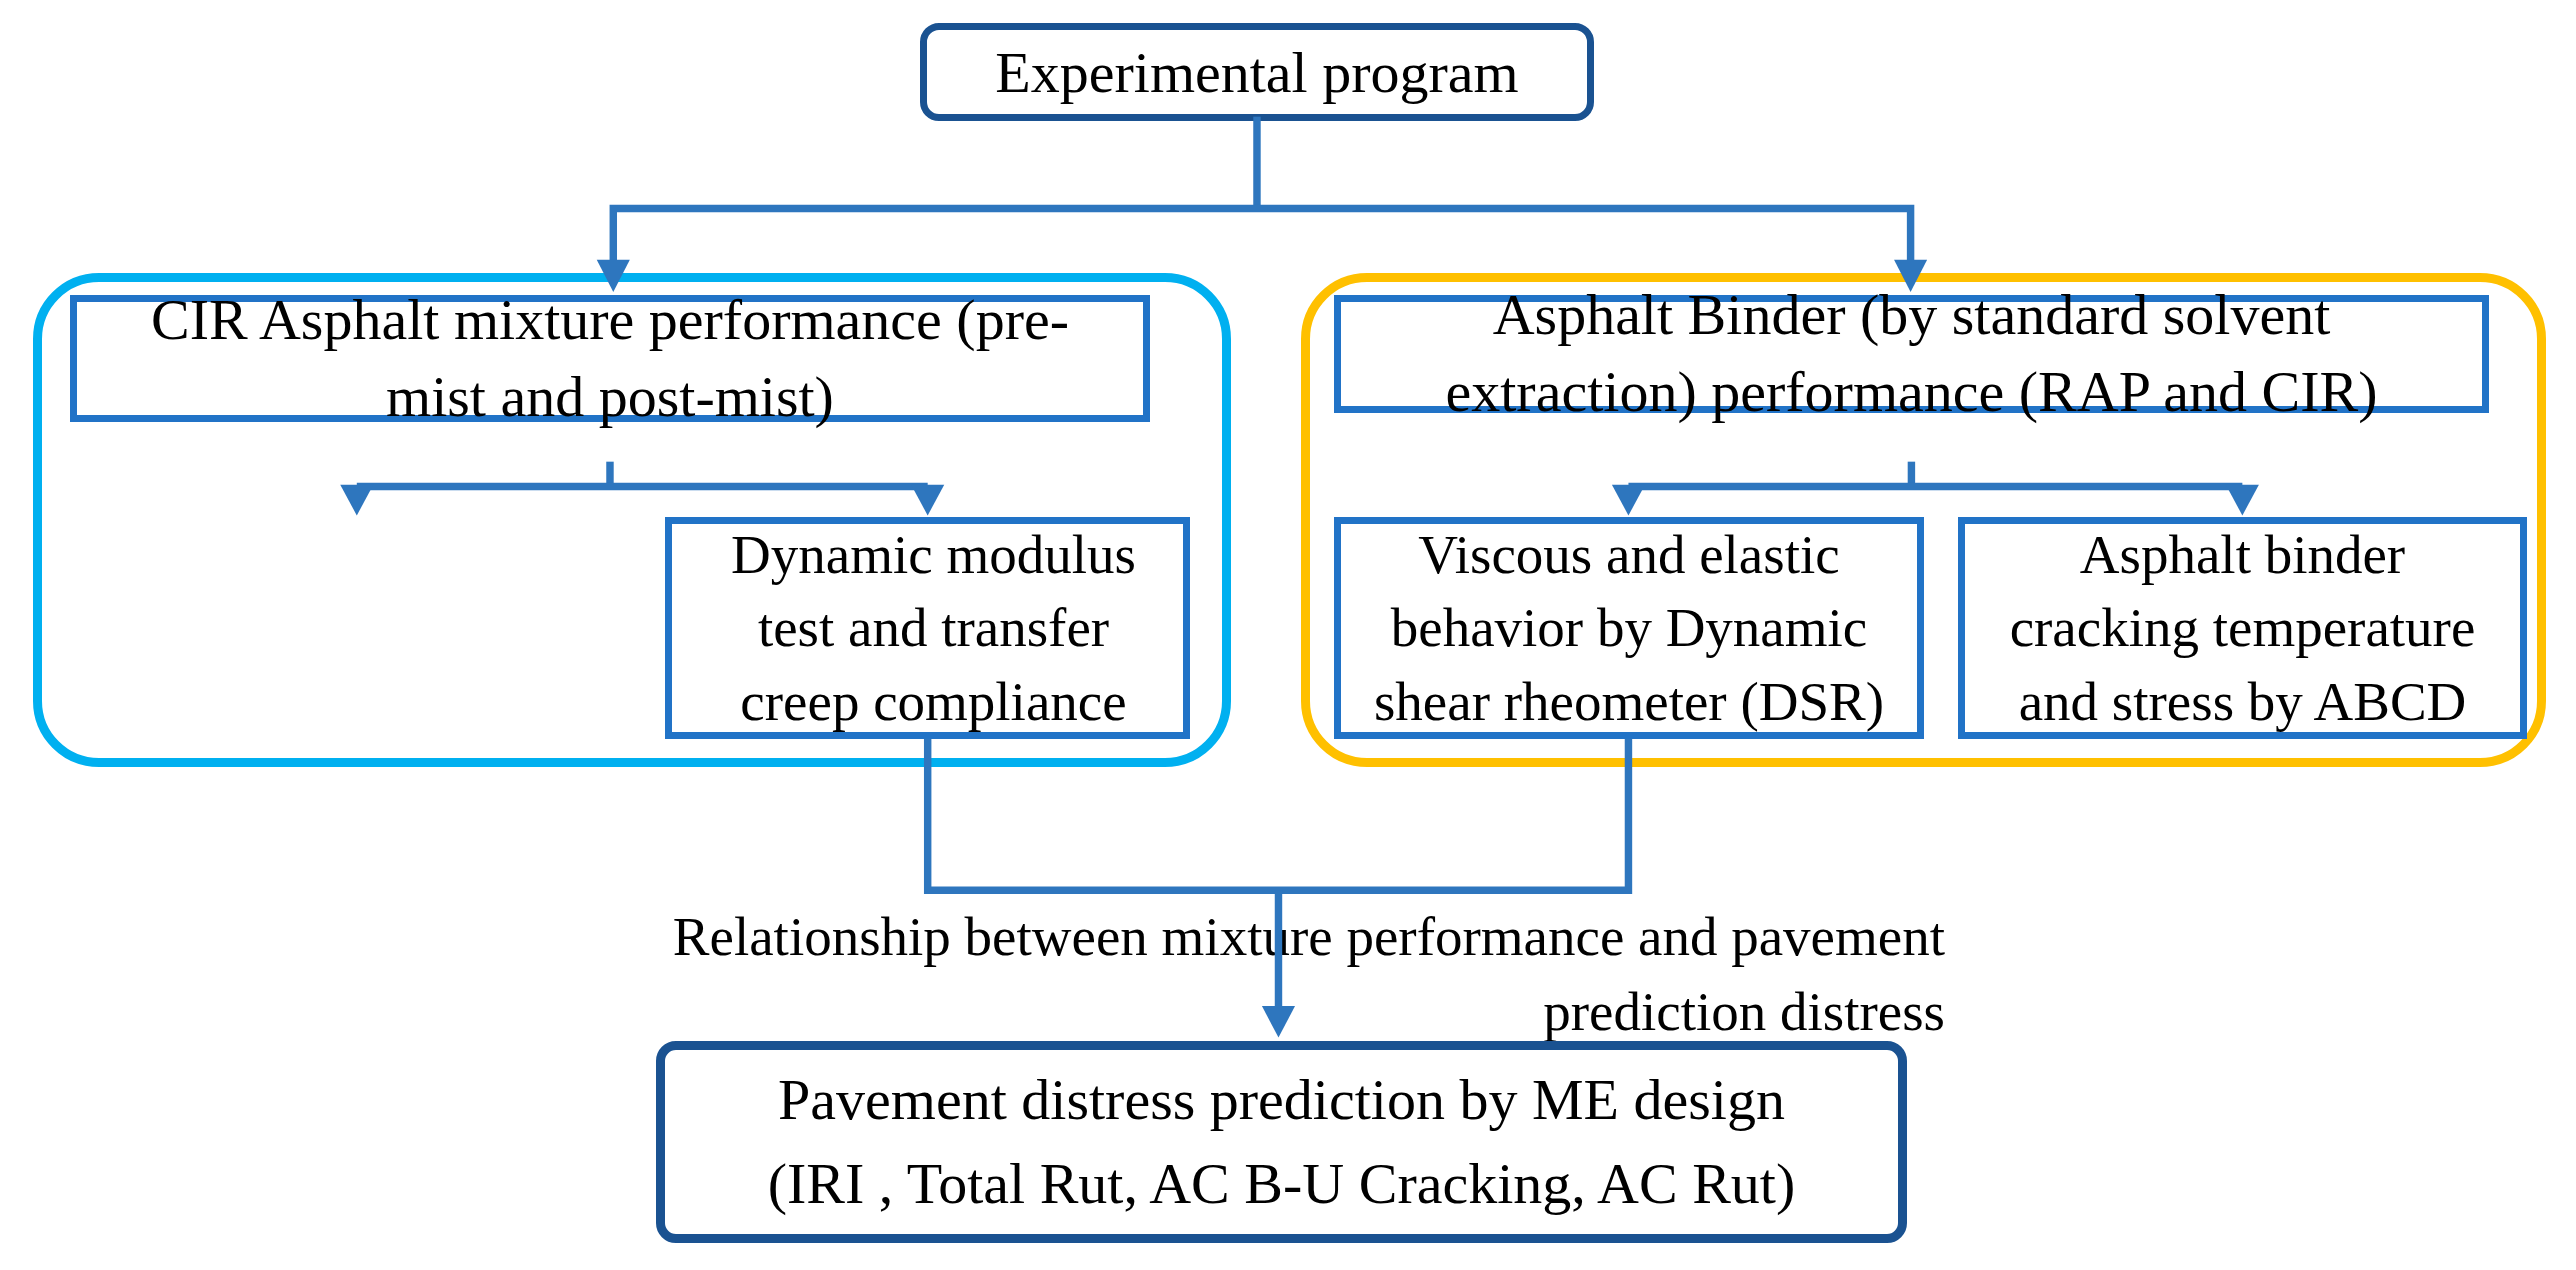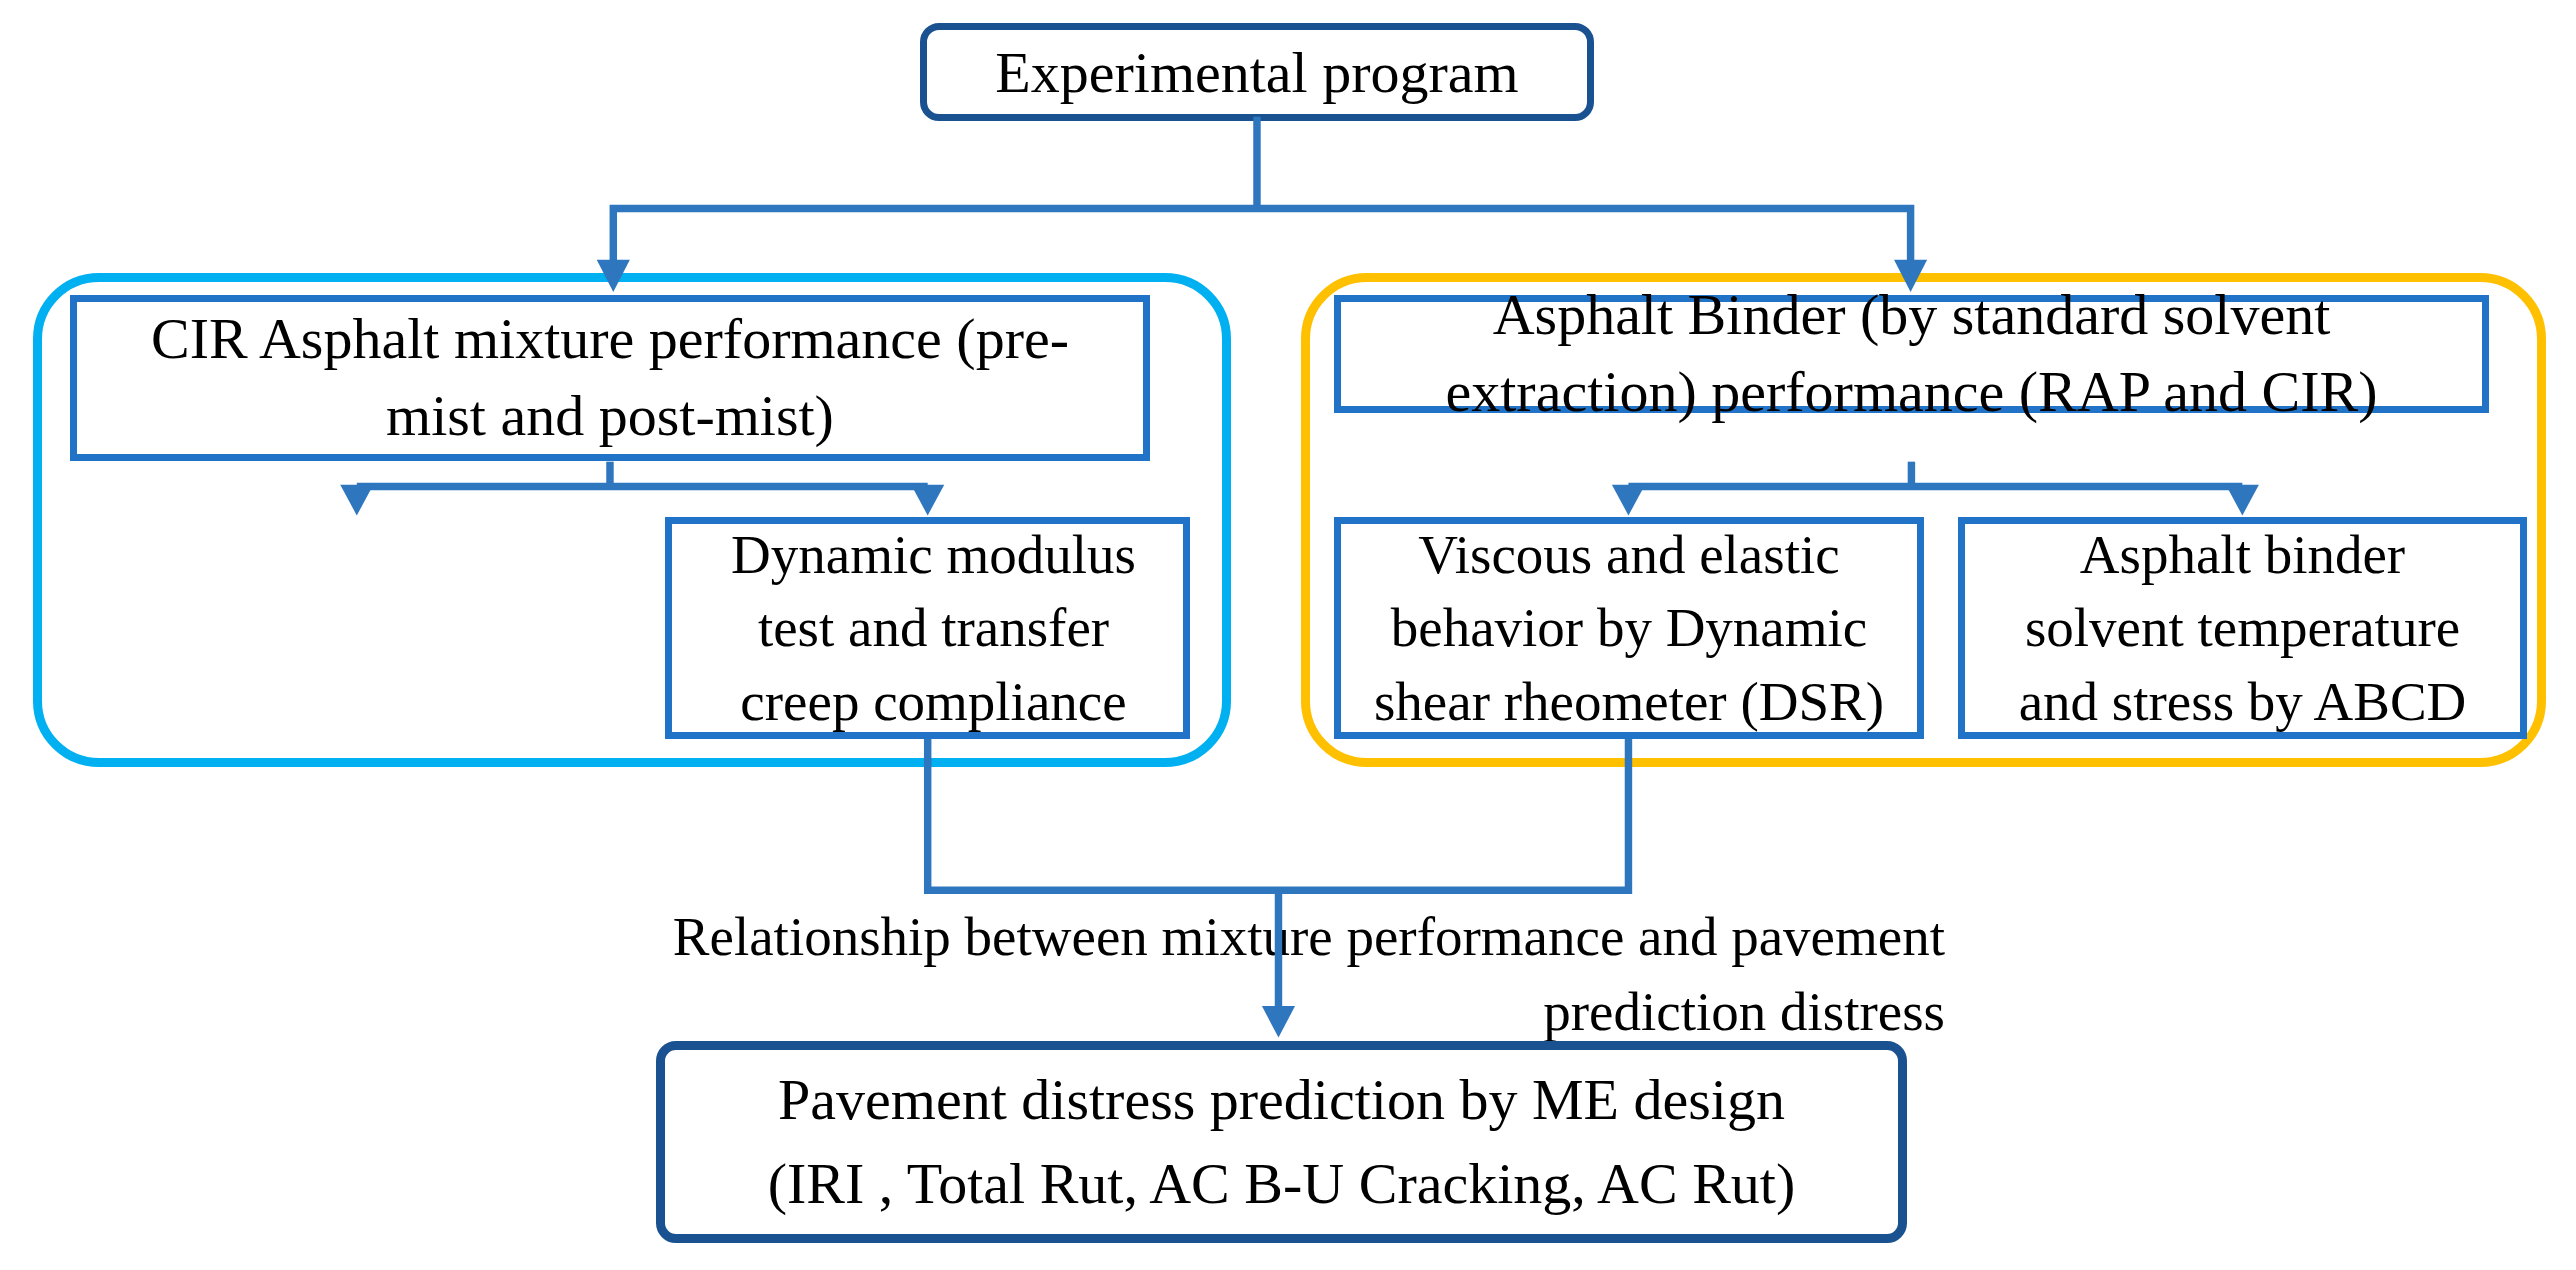--- a/index.html
+++ b/index.html
@@ -51,21 +51,21 @@
   #rightGroup {
     left: 1301px; top: 273px; width: 1245px; height: 494px;
     border: 9px solid var(--gold);
   }
   
   .hdr {
     border: 7.4px solid var(--blue);
     font-size: 58px;
     line-height: 1.32;
   }
-  #leftHeader  { left: 70px;   top: 295px; width: 1080px; height: 166px; }
+  #leftHeader  { left: 70px;   top: 295px; width: 1080px; height: 127px; }
   #rightHeader { left: 1334px; top: 295px; width: 1155px; height: 118px; }
   
   .leaf {
     border: 7.4px solid var(--blue);
     font-size: 55px;
     line-height: 1.33;
   }
   #leafDCT  { left: 70px;   top: 517px; width: 573px; height: 222px; }
   #leafEmod { left: 665px;  top: 517px; width: 525px; height: 222px; padding-left: 12px; }
   #leafDSR  { left: 1334px; top: 517px; width: 590px; height: 222px; }
@@ -130,21 +130,21 @@
     <span class="txt">Asphalt Binder (by standard solvent
 extraction) performance (RAP and CIR)</span>
   </div>
   <div class="node leaf" id="leafDSR">
     <span class="txt">Viscous and elastic
 behavior by Dynamic
 shear rheometer (DSR)</span>
   </div>
   <div class="node leaf" id="leafABCD">
     <span class="txt">Asphalt binder
-solvent temperature
+cracking temperature
 and stress by ABCD</span>
   </div>
 
   <div id="relLabel">Relationship between mixture performance and pavement
 prediction distress</div>
 
   <div class="node" id="outcomeBox">
     <span class="txt">Pavement distress prediction by ME design
 (IRI , Total Rut, AC B-U Cracking, AC Rut)</span>
   </div>

